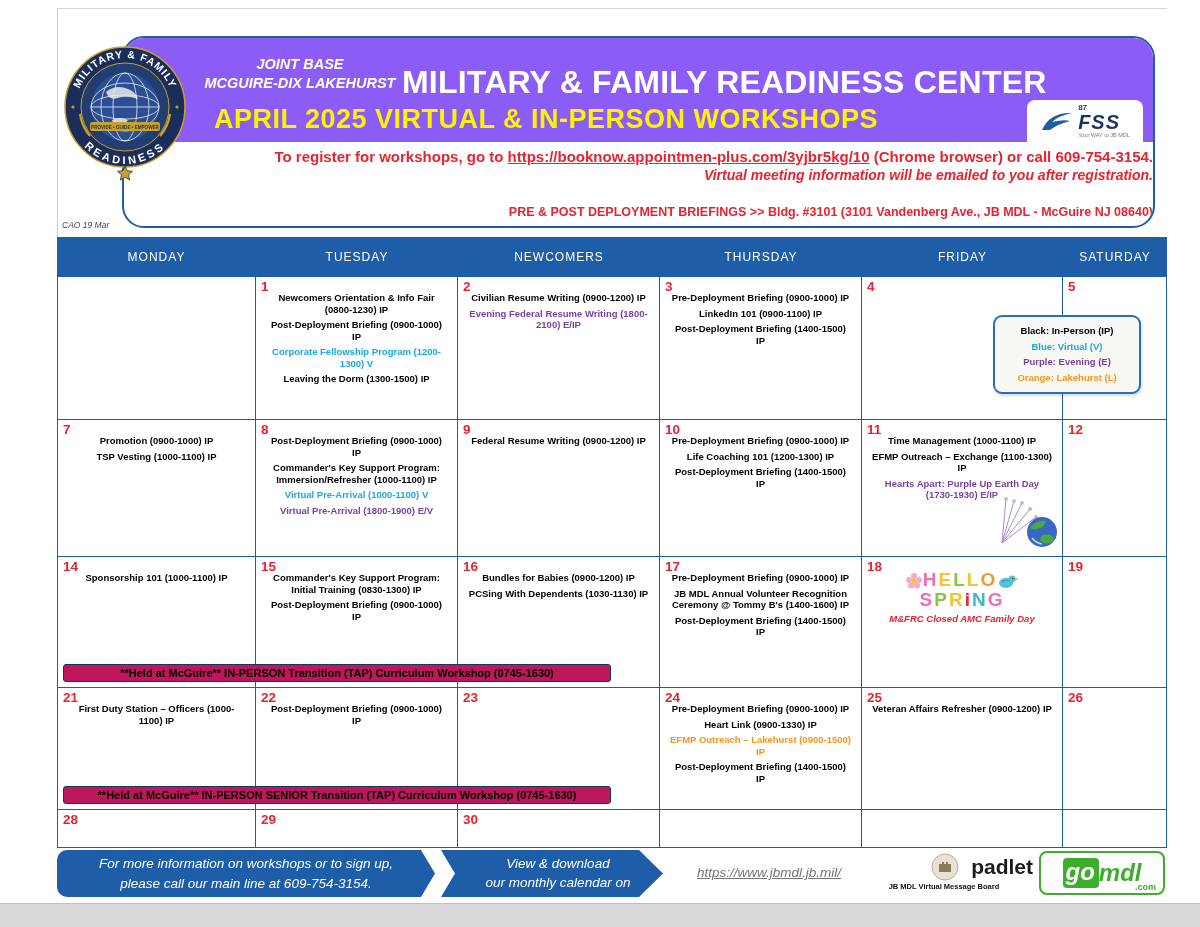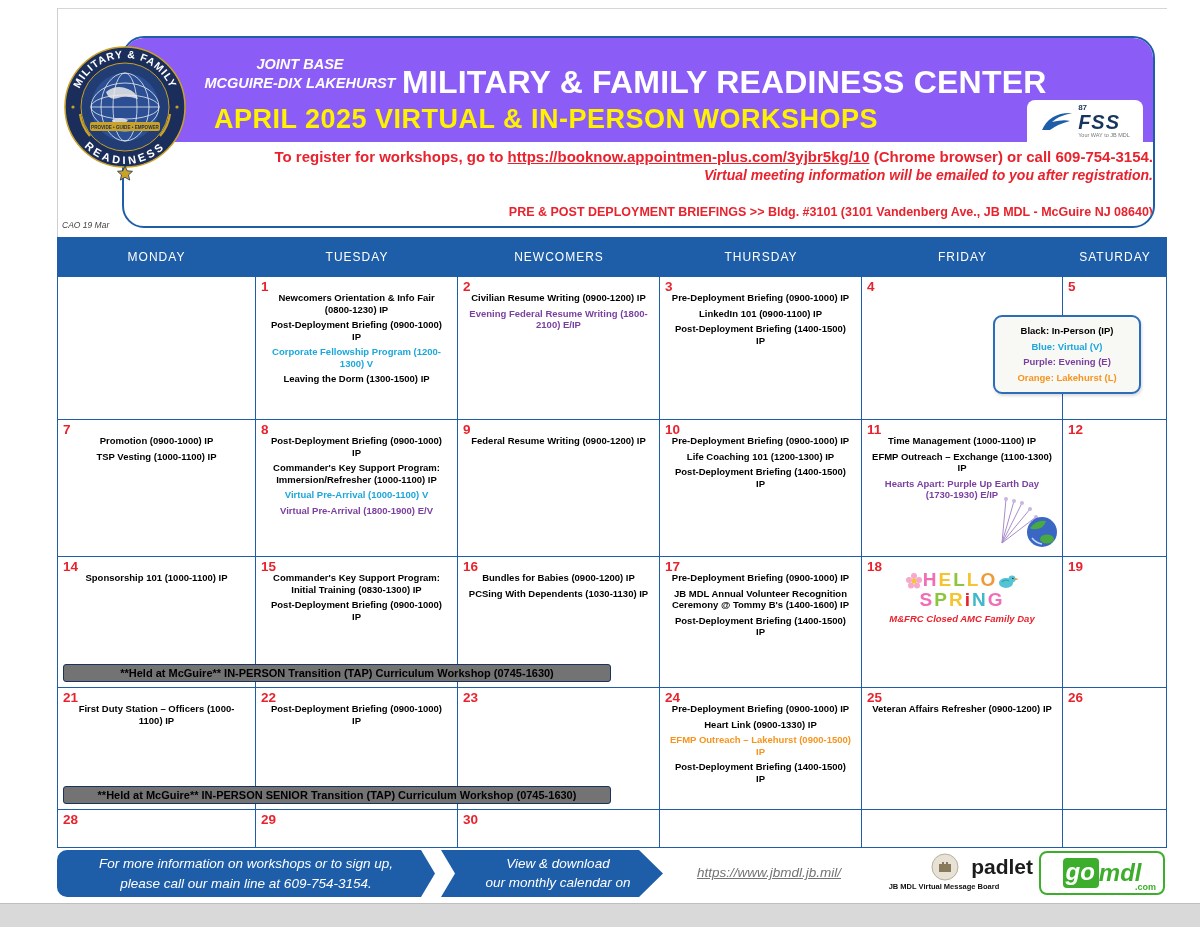--- a/index.html
+++ b/index.html
@@ -63,21 +63,21 @@
   }
   .day-cell:first-child { border-left:1.6px solid #1E5EA9; }
   .date-number { position:absolute; top:2px; left:5px; color:#E8232E; font-weight:bold; font-size:13.5px; }
   .events { display:flex; flex-direction:column; gap:4px; align-items:center; }
   .event { font-size:9.5px; font-weight:bold; text-align:center; line-height:1.22; color:#000; }
   .event-blue { color:#1BA7DC; }
   .event-purple { color:#7B3FA0; }
   .event-orange { color:#F7941D; }
   .event-red { color:#E8232E; font-style:italic; }
   .tap-banner {
-    position:absolute; left:6px; bottom:6px; width:548px; background:#737373;
+    position:absolute; left:6px; bottom:6px; width:548px; background:#be185d;
     border:1.8px solid #17355E; border-radius:3px; font-size:11px; font-weight:bold;
     text-align:center; padding:2px 4px; z-index:3; white-space:nowrap;
   }
   .legend-box {
     position:absolute; left:936px; top:38px; width:148px; background:#f8f8f5;
     border:2px solid #2A6EBB; border-radius:9px; padding:6px 3px; z-index:3;
     box-shadow:1px 2px 3px rgba(0,0,0,0.15);
   }
   .legend-item { font-size:9.5px; font-weight:bold; text-align:center; line-height:1.65; }
   .earth-art { position:absolute; right:2px; bottom:3px; z-index:1; }

